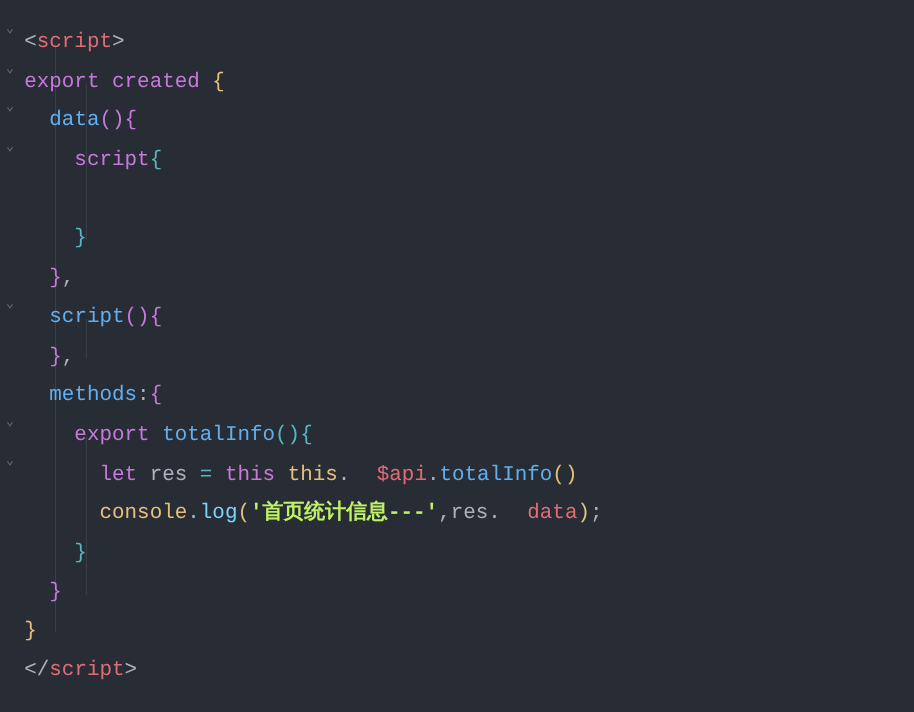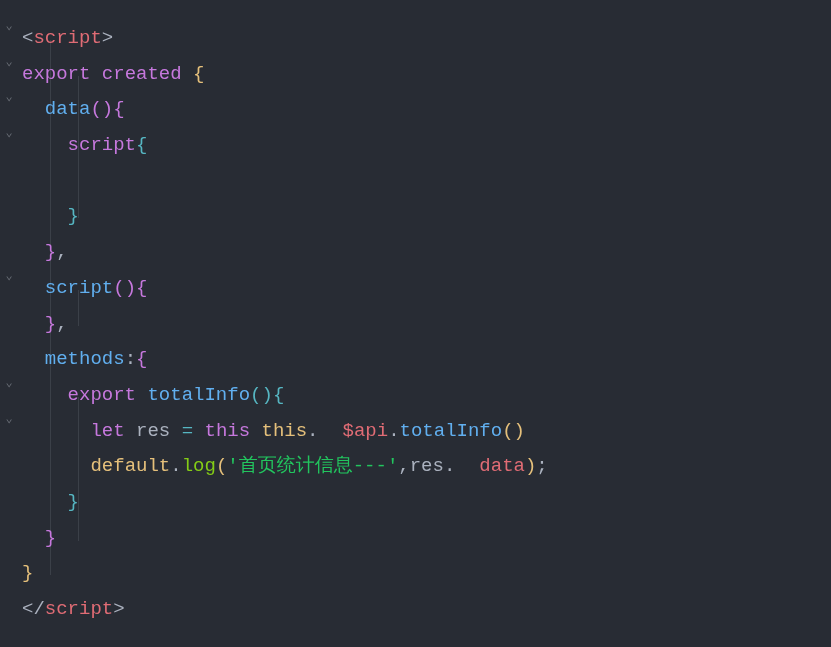--- a/index.html
+++ b/index.html
@@ -73,22 +73,22 @@
   .brace-p { color: #c678dd; }
   .brace-b { color: #56b6c2; }
   .paren-y { color: #e5c07b; }
   .paren-b { color: #61afef; }
   .this { color: #e5c07b; }
   .punct { color: #abb2bf; }
   .var { color: #e06c75; margin-left: 24px; }
   .varname { color: #abb2bf; text-align: center; }
   .op { color: #56b6c2; }
   .obj { color: #e5c07b; }
-  .method { color: #84cc16; }
-  .string { color: #22c55e; }
+  .method { color: #7dd3fc; }
+  .string { color: #bef264; font-weight: bold; }
   .comma { color: #abb2bf; }
 </style>
 </head>
 <body>
 
 <div class="editor">
   <div class="gutter">
     <div class="fold-marker">⌄</div>
     <div class="fold-marker">⌄</div>
     <div class="fold-marker">⌄</div>
@@ -133,21 +133,21 @@
 
 
     <div class="line">  <span class="brace-p">}</span><span class="comma">,</span></div>
 
     <div class="line">  <span class="func">methods</span><span class="punct">:</span><span class="brace-p">{</span></div>
 
     <div class="line">    <span class="keyword">export</span> <span class="func">totalInfo</span><span class="brace-b">(</span><span class="brace-b">)</span><span class="brace-b">{</span></div>
 
     <div class="line">      <span class="keyword">let</span> <span class="varname">res</span> <span class="op">=</span> <span class="keyword">this</span> <span class="this">this</span><span class="punct">.</span><span class="var">$api</span><span class="punct">.</span><span class="func">totalInfo</span><span class="paren-y">(</span><span class="paren-y">)</span></div>
 
-    <div class="line">      <span class="obj">default</span><span class="punct">.</span><span class="method">log</span><span class="paren-y">(</span><span class="string">'首页统计信息---'</span><span class="comma">,</span><span class="varname">res</span><span class="punct">.</span><span class="var">data</span><span class="paren-y">)</span><span class="punct">;</span></div>
+    <div class="line">      <span class="obj">console</span><span class="punct">.</span><span class="method">log</span><span class="paren-y">(</span><span class="string">'首页统计信息---'</span><span class="comma">,</span><span class="varname">res</span><span class="punct">.</span><span class="var">data</span><span class="paren-y">)</span><span class="punct">;</span></div>
 
     <div class="line">    <span class="brace-b">}</span></div>
 
     <div class="line">  <span class="brace-p">}</span></div>
 
     <div class="line"><span class="brace-y">}</span></div>
 
     <div class="line"><span class="tag-bracket">&lt;/</span><span class="tag">script</span><span class="tag-bracket">&gt;</span></div>
 
   </div>

